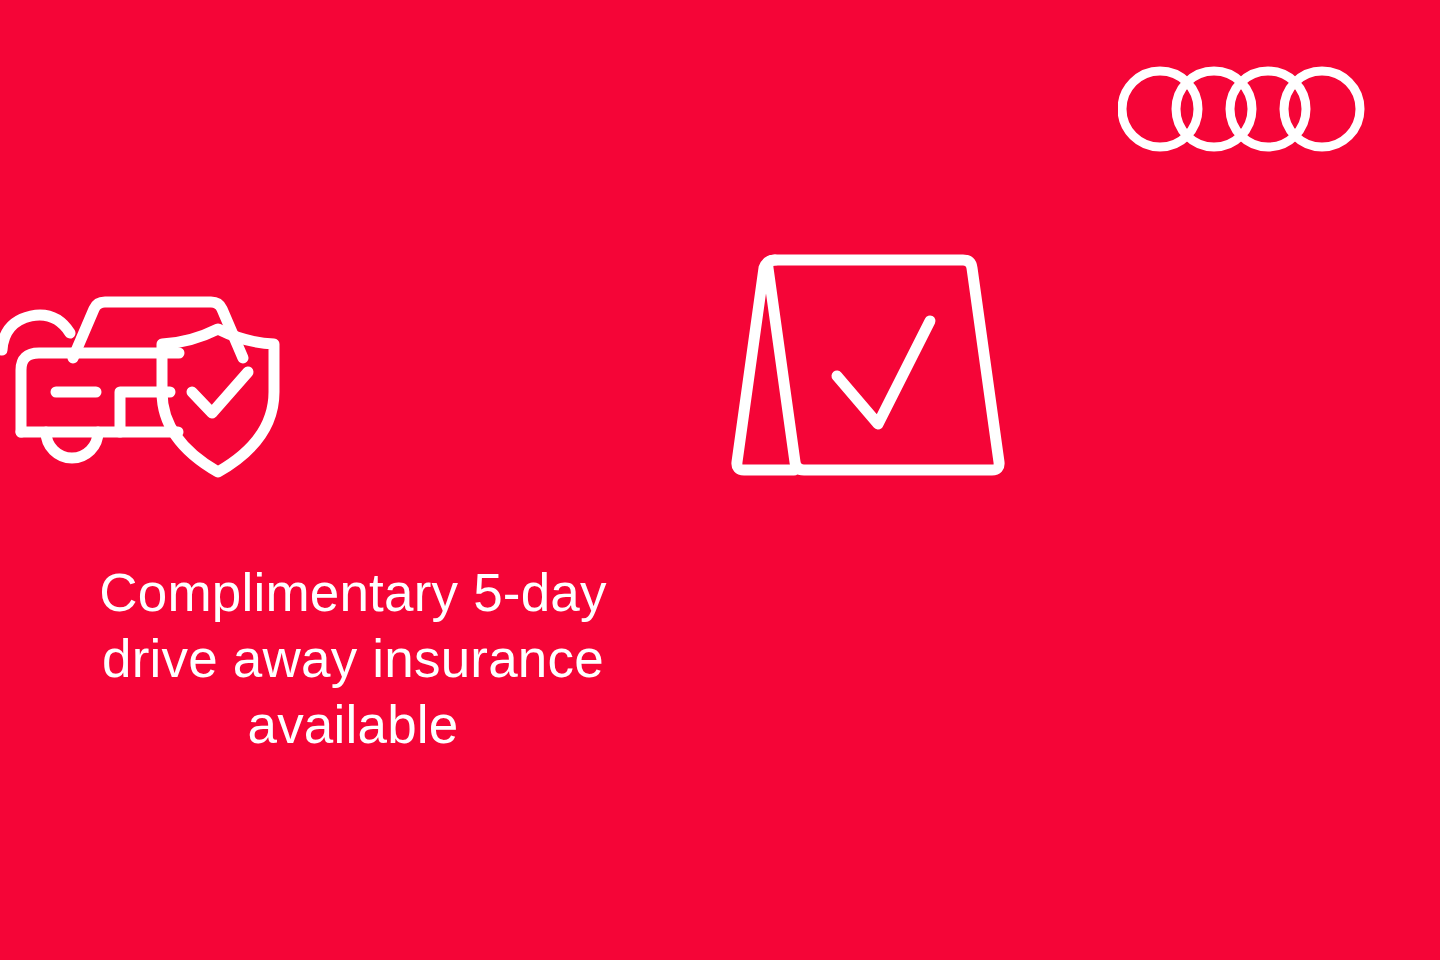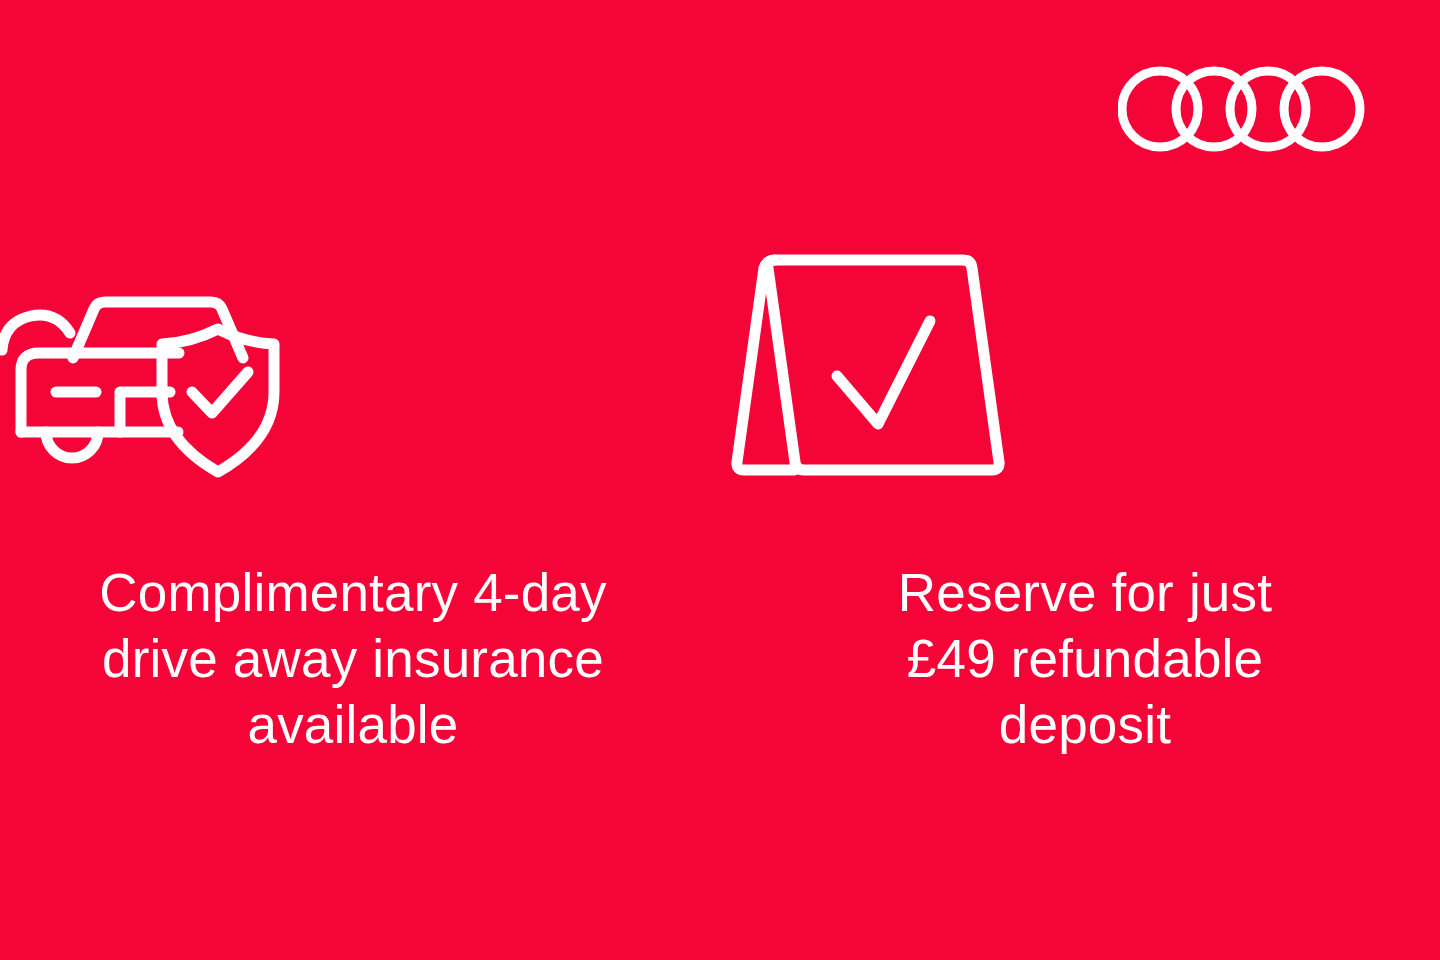--- a/index.html
+++ b/index.html
@@ -143,35 +143,34 @@
 
             <path d="M124 182 L124 142 L174 142"></path>
 
             <path d="M222 79 q-28 14 -56 15 v48 q0 48 56 80 q56 -32 56 -80 v-48 q-28 -1 -56 -15 z"></path>
 
             <path d="M196 142 L216 163 L252 122"></path>
           </g>
         </svg>
       </div>
 
-      <p class="feature-caption" id="insurance-caption">Complimentary 4-day drive away insurance available</p>
+      <p class="feature-caption" id="insurance-caption">Complimentary 5-day drive away insurance available</p>
     </div>
 
     <div class="feature" id="feature-deposit">
 
       <div class="feature-icon" id="deposit-icon-wrap">
         <svg viewBox="0 0 276 232" xmlns="http://www.w3.org/2000/svg" aria-hidden="true">
           <g fill="none" stroke="#FFFFFF" stroke-width="11" stroke-linecap="round" stroke-linejoin="round">
 
             <path d="M44 10 Q36 10 33 18 L6 212 Q5 220 13 220 L63 220"></path>
 
             <path d="M44 10 L232 10 Q240 10 241 18 L268 212 Q269 220 261 220 L73 220 Q65 220 64 212 L37 18 Q36 10 44 10 Z"></path>
 
             <path d="M106 126 L147 174 L199 71"></path>
           </g>
         </svg>
       </div>
 
-      <p class="feature-caption" id="deposit-caption">Reserve for just £49 refundable deposit</p>
     </div>
 
   </div>
 </div>
 
 </body></html>

